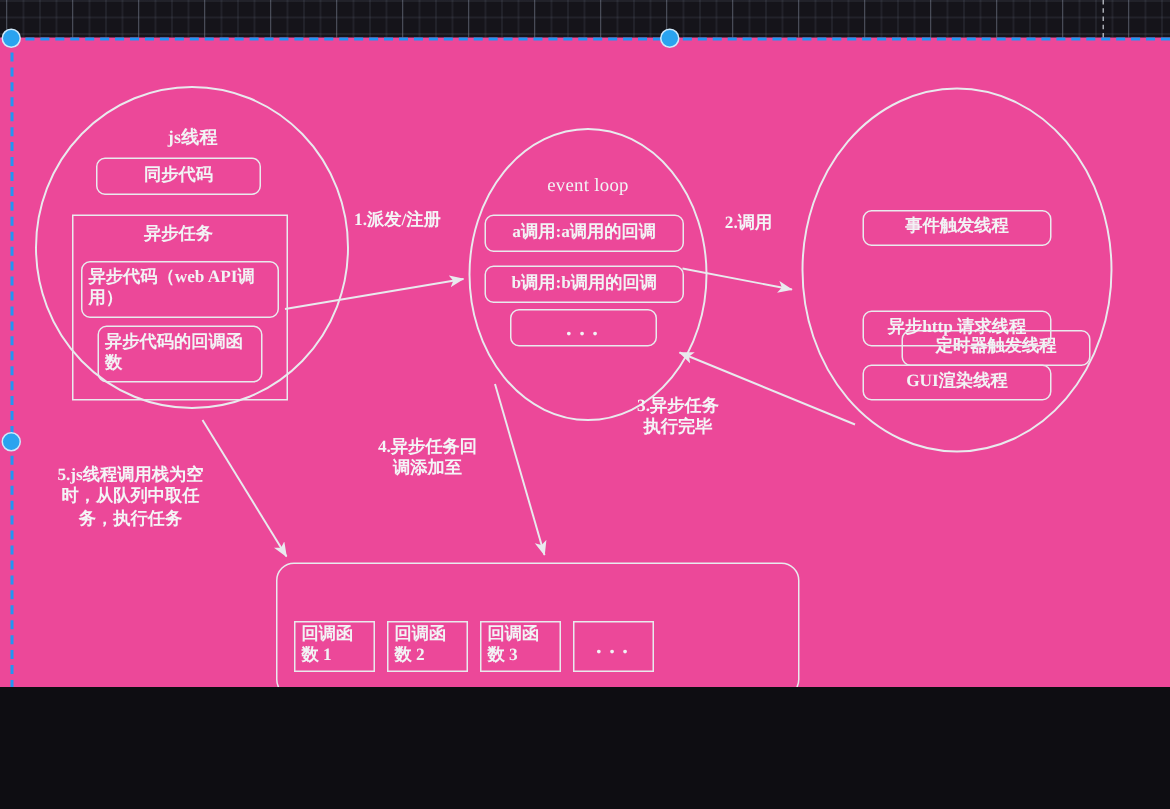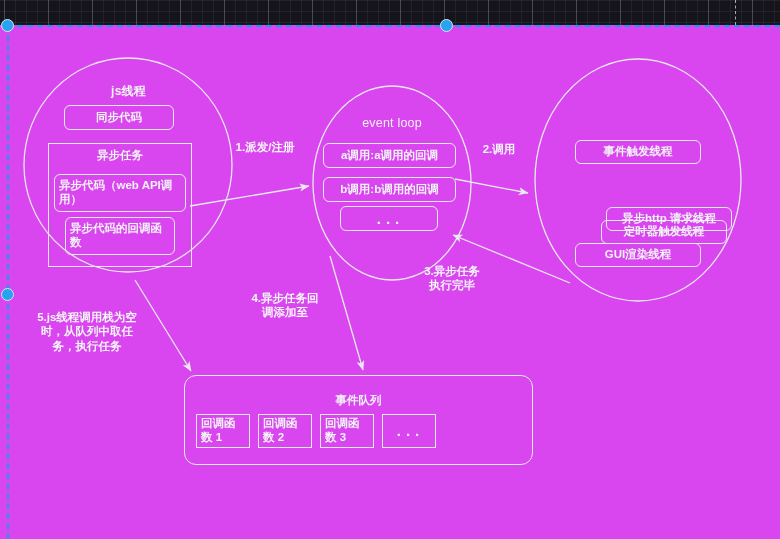--- a/index.html
+++ b/index.html
@@ -6,23 +6,24 @@
     margin: 0;
     padding: 0;
     background: #0e0d12;
   }
   body {
     font-family: "Liberation Sans", "DejaVu Sans", sans-serif;
   }
   #canvas {
     position: relative;
     width: 780px;
-    height: 539px;
+    height: 458px;
     overflow: hidden;
-    background: #d946ef;
+    background: #ec4899;
+    font-family: Liberation Serif, serif;
   }
   
   #grid-strip {
     position: absolute;
     left: 0; top: 0;
     width: 780px; height: 25px;
     background-color: #15141a;
     background-image:
       linear-gradient(to right, rgba(160,170,190,0.30) 1px, transparent 1px),
       linear-gradient(to right, rgba(120,130,150,0.13) 1px, transparent 1px),
@@ -119,21 +120,21 @@
     font-weight: 700;
     text-align: center;
     line-height: 1.25;
     white-space: pre-line;
   }
   .boxtitle {
     position: absolute;
     color: #f2f3f5;
     font-size: 11.5px;
     font-weight: 700;
-    text-align: center;
+    margin-left: 48px;
   }
   #watermark {
     position: absolute;
     right: 18px; bottom: 14px;
     color: #3b3a42;
     font-size: 14px;
     letter-spacing: 1px;
     font-weight: 400;
   }
 </style>
@@ -188,25 +189,24 @@
 
   <div class="node circle-title en" style="left:327px; top:116px; width:130px;">event loop</div>
 
   <div class="pill" style="left:323px; top:177px; width:133px; height:25px;">b调用:b调用的回调</div>
   <div class="pill" style="left:323px; top:143px; width:133px; height:25px;">a调用:a调用的回调</div>
   <div class="pill dots" style="left:340px; top:206px; width:98px; height:25px;">...</div>
 
 
   <div class="pill" style="left:575px; top:140px; width:126px; height:24px;">事件触发线程</div>
   <div class="pill" style="left:601px; top:174px; width:126px; height:24px;margin-top:46px;">定时器触发线程</div>
-  <div class="pill" style="left:606px; top:207px; width:126px; height:24px;">异步http 请求线程</div>
+  <div class="pill" style="left:575px; top:207px; width:126px; height:24px;">异步http 请求线程</div>
   <div class="pill" style="left:575px; top:243px; width:126px; height:24px;">GUI渲染线程</div>
 
   <div class="box rounded" style="left:184px; top:375px; width:349px; height:90px;"></div>
-  <div class="boxtitle" style="left:184px; top:393px; width:349px;">事件队列</div>
 
   <div class="pill sq" style="left:196px; top:414px; width:54px; height:34px;">回调函数
 1</div>
   <div class="pill sq" style="left:258px; top:414px; width:54px; height:34px;">回调函数
 2</div>
   <div class="pill sq" style="left:320px; top:414px; width:54px; height:34px;">回调函数
 3</div>
   <div class="pill sq dots" style="left:382px; top:414px; width:54px; height:34px;">...</div>
 
   <div class="label" style="left:228px; top:140px; width:74px;">1.派发/注册</div>

